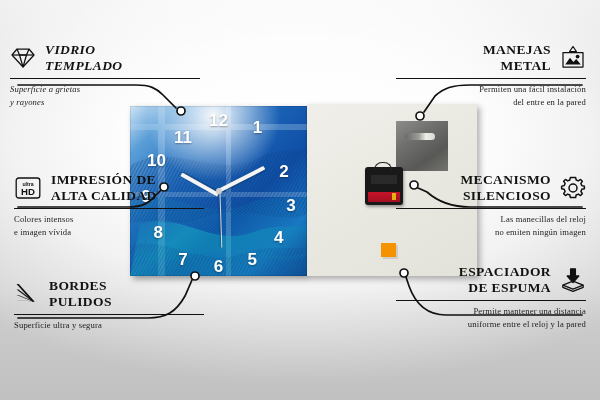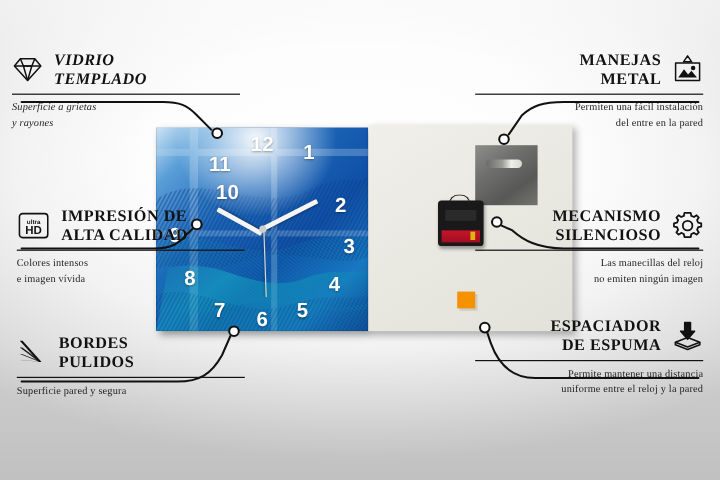--- a/index.html
+++ b/index.html
@@ -152,21 +152,21 @@
     <div class="numeral" style="left:50%;  top:14px;">12</div>
     <div class="numeral" style="left:72%;  top:21px;">1</div>
     <div class="numeral" style="left:87%;  top:38%;">2</div>
     <div class="numeral" style="left:91%;  top:58%;">3</div>
     <div class="numeral" style="left:84%;  top:77%;">4</div>
     <div class="numeral" style="left:69%;  top:90%;">5</div>
     <div class="numeral" style="left:50%;  top:94%;">6</div>
     <div class="numeral" style="left:30%;  top:90%;">7</div>
     <div class="numeral" style="left:16%;  top:74%;">8</div>
     <div class="numeral" style="left:9%;   top:53%;">9</div>
-    <div class="numeral" style="left:15%;  top:32%;margin-left:33px;">10</div>
+    <div class="numeral" style="left:15%;  top:32%;">10</div>
     <div class="numeral" style="left:30%;  top:18%;">11</div>
 
     <div class="hand" id="hand-minute" style="transform:rotate(-27deg) translateY(-50%);"></div>
     <div class="hand" id="hand-hour" style="transform:rotate(-151deg) translateY(-50%);"></div>
     <div class="hand" id="hand-second" style="transform:rotate(88deg) translateY(-50%);"></div>
     <div id="hand-cap"></div>
   </div>
 
   <div class="product" id="back-panel">
     <div id="hanger-plate">
@@ -248,21 +248,21 @@
           <path d="M2.5,14 L4.4,14 L20.5,20.5 L18.6,20.5 Z" opacity=".85"></path>
           <path d="M2.5,19 L4.2,19 L20.5,20.5 L18.8,20.5 Z" opacity=".78"></path>
         </g>
       </svg>
       <div>
         <div class="title">BORDES</div>
         <div class="title">PULIDOS</div>
       </div>
     </div>
     <div class="rule"></div>
-    <div class="desc">Superficie pared y segura</div>
+    <div class="desc">Superficie ultra y segura</div>
   </div>
 
   <div class="callout right" id="c-manejas">
     <div class="head">
       <div>
         <div class="title">MANEJAS</div>
         <div class="title">METAL</div>
       </div>
       <svg class="ico" viewBox="0 0 26 26">
         <g fill="none" stroke="#111" stroke-width="1.25" stroke-linejoin="round">

